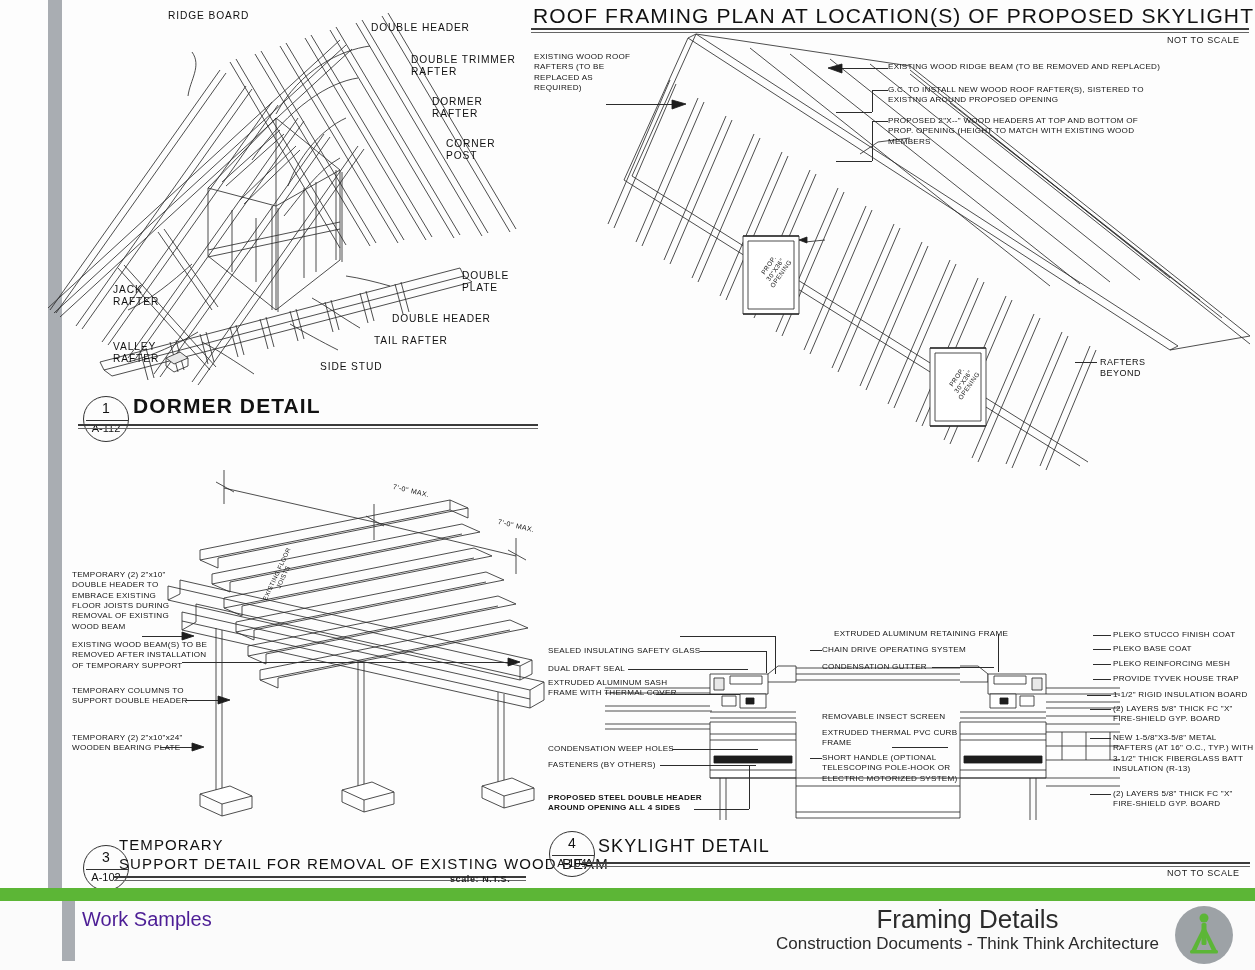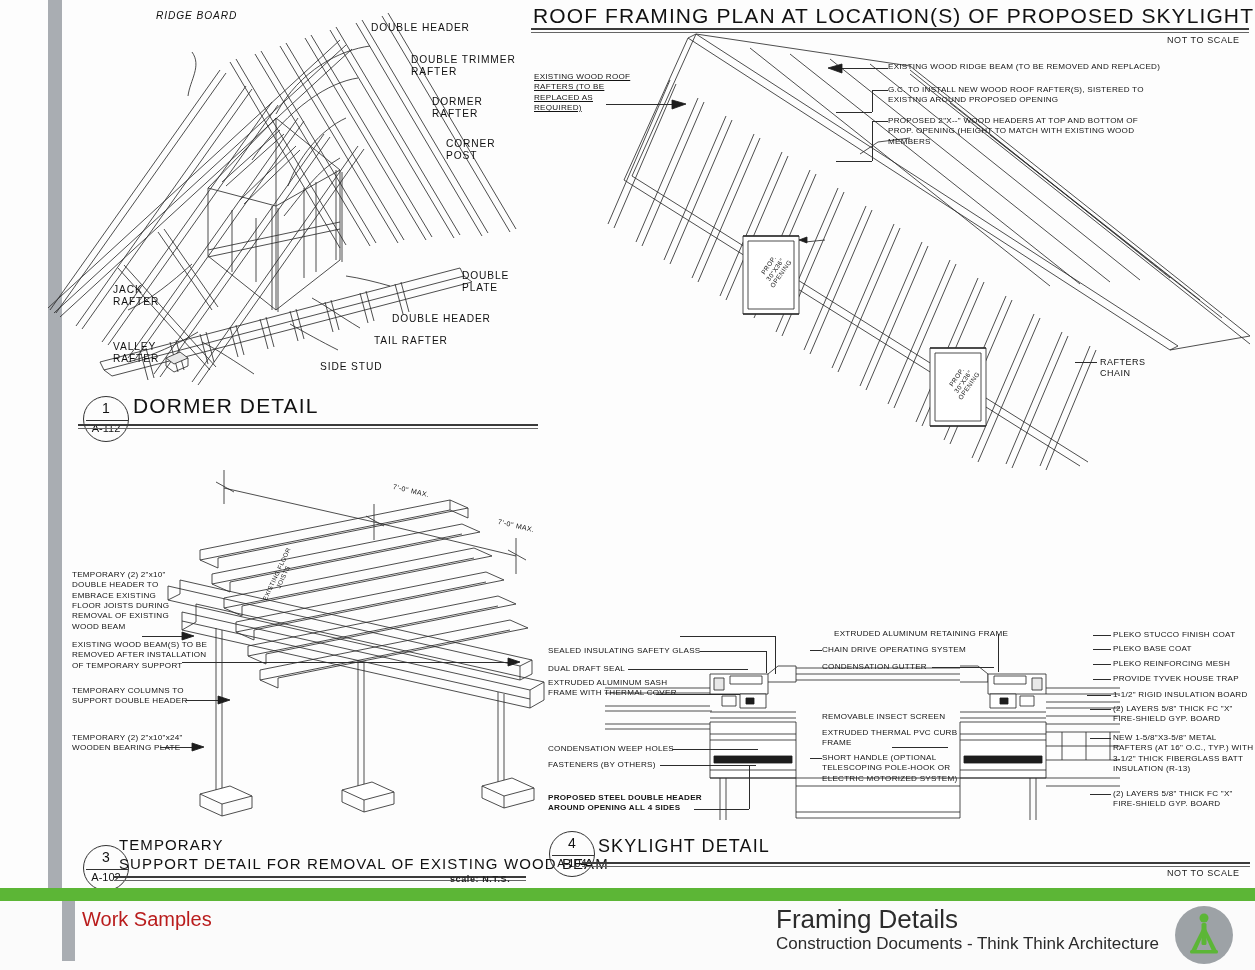--- a/index.html
+++ b/index.html
@@ -7,24 +7,24 @@
        font-family:"Liberation Sans",sans-serif;color:#1a1a1a;}
 
   
   #sheet{position:absolute;left:0;top:0;width:1255px;height:970px;background:#fdfdfd;}
   .grayband{position:absolute;left:48px;top:0;width:14px;height:893px;background:#a9adb2;}
   .greenbar{position:absolute;left:0;top:888px;width:1255px;height:13px;background:#5cb636;}
   .footer{position:absolute;left:0;top:901px;width:1255px;height:69px;background:#fbfbfb;}
   .footer-tab{position:absolute;left:62px;top:901px;width:13px;height:60px;background:#a9adb2;}
 
   .f-left{position:absolute;left:82px;top:908px;line-height:1.12;}
-  .f-left .l1{font-size:20px;color:#b91c1c;}
+  .f-left .l1{font-size:20px;color:#4c1d95;}
   .f-left .l2{font-size:25px;color:#2b2b2b;white-space:nowrap;}
   .f-left .l2 b{font-weight:bold;font-style:italic;}
-  .f-right{position:absolute;right:96px;top:905px;text-align:left;line-height:1.12;}
+  .f-right{position:absolute;right:96px;top:905px;text-align:center;line-height:1.12;}
   .f-right .r1{font-size:26px;color:#2b2b2b;}
   .f-right .r2{font-size:17px;color:#2b2b2b;white-space:nowrap;}
   .logo{position:absolute;right:22px;top:906px;width:58px;height:58px;border-radius:50%;
         background:#9da2a6;}
   .logo svg{position:absolute;left:9px;top:5px;}
 
   
   .note{position:absolute;font-family:"Liberation Sans",sans-serif;
         font-size:8.1px;letter-spacing:.25px;line-height:1.28;color:#131313;
         white-space:pre-line;}
@@ -182,21 +182,21 @@
       <path d="M300,148 C278,160 262,184 244,206"></path>
       <path d="M350,276 C336,272 320,268 306,266"></path>
       <path d="M320,318 C300,306 286,296 272,288"></path>
       <path d="M298,340 C282,332 264,322 250,314"></path>
       <path d="M214,364 C196,352 178,340 162,332"></path>
       <path d="M88,300 C110,290 132,272 152,254"></path>
       <path d="M88,352 C112,346 138,334 158,322"></path>
     </g>
   </svg>
 
-  <div class="calloutlabel" style="left:156px;top:10px;font-style:italic;">RIDGE BOARD</div>
+  <div class="calloutlabel" style="left:168px;top:10px;">RIDGE BOARD</div>
   <div class="calloutlabel" style="left:371px;top:22px;">DOUBLE HEADER</div>
   <div class="calloutlabel" style="left:411px;top:54px;">DOUBLE TRIMMER
 RAFTER</div>
   <div class="calloutlabel" style="left:432px;top:96px;">DORMER
 RAFTER</div>
   <div class="calloutlabel" style="left:446px;top:138px;">CORNER
 POST</div>
   <div class="calloutlabel" style="left:462px;top:270px;">DOUBLE
 PLATE</div>
   <div class="calloutlabel" style="left:392px;top:313px;">DOUBLE HEADER</div>
@@ -205,21 +205,21 @@
   <div class="calloutlabel" style="left:113px;top:284px;">JACK
 RAFTER</div>
   <div class="calloutlabel" style="left:113px;top:341px;">VALLEY
 RAFTER</div>
 
   <div class="bubble" style="left:83px;top:396px;">
     <div class="num">1</div>
     <div class="div"></div>
     <div class="sht">A-112</div>
   </div>
-  <div class="big-title" style="left:133px;top:394px;">DORMER DETAIL</div>
+  <div class="big-title" style="left:133px;top:394px;font-weight:bold;">DORMER DETAIL</div>
   <div class="rule" style="left:78px;top:424px;width:460px;"></div>
   <div class="rule thin" style="left:78px;top:428px;width:460px;"></div>
 
   <div class="big-title" style="left:533px;top:4px;">ROOF FRAMING PLAN AT LOCATION(S) OF PROPOSED SKYLIGHTS</div>
   <div class="rule" style="left:531px;top:28px;width:718px;"></div>
   <div class="rule thin" style="left:531px;top:32px;width:718px;"></div>
   <div class="nts" style="left:1167px;top:35px;">NOT TO SCALE</div>
 
   <svg class="dw" style="left:610px;top:28px;" width="645" height="440" viewBox="0 0 645 440">
 
@@ -307,21 +307,21 @@
       <line x1="320" y1="320" x2="376" y2="320" class="hvy"></line>
       <line x1="320" y1="398" x2="376" y2="398" class="hvy"></line>
     </g>
 
     <g class="hair">
       <line x1="250" y1="126" x2="268" y2="114"></line>
       <line x1="268" y1="114" x2="300" y2="110"></line>
     </g>
   </svg>
 
-  <div class="note" style="left:534px;top:72px;width:150px;text-decoration:underline;">EXISTING WOOD ROOF
+  <div class="note" style="left:534px;top:52px;width:150px;">EXISTING WOOD ROOF
 RAFTERS (TO BE
 REPLACED AS
 REQUIRED)</div>
   <div class="lead" style="left:606px;top:104px;width:72px;"></div>
   <svg class="dw" style="left:672px;top:99px;" width="14" height="12" viewBox="0 0 14 12">
     <polygon points="14,5 0,1 0,10" class="fillk"></polygon>
   </svg>
 
   <div class="note" style="left:888px;top:62px;width:365px;">EXISTING WOOD RIDGE BEAM (TO BE REMOVED AND REPLACED)</div>
   <div class="lead" style="left:872px;top:68px;width:16px;"></div>
@@ -337,21 +337,21 @@
   <div class="lead" style="left:836px;top:112px;width:36px;"></div>
 
   <div class="note" style="left:888px;top:116px;width:350px;">PROPOSED 2"X--" WOOD HEADERS AT TOP AND BOTTOM OF
 PROP. OPENING (HEIGHT TO MATCH WITH EXISTING WOOD
 MEMBERS</div>
   <div class="lead" style="left:872px;top:121px;width:16px;"></div>
   <div class="leadv" style="left:872px;top:121px;height:40px;"></div>
   <div class="lead" style="left:836px;top:161px;width:36px;"></div>
 
   <div class="calloutlabel" style="left:1100px;top:357px;font-size:9px;letter-spacing:.5px;">RAFTERS
-CHAIN</div>
+BEYOND</div>
   <div class="lead" style="left:1075px;top:362px;width:22px;"></div>
 
   <div class="rot" style="left:742px;top:258px;width:66px;transform:rotate(-55deg);">PROP.
 30"X36"
 OPENING</div>
   <div class="rot" style="left:930px;top:370px;width:66px;transform:rotate(-55deg);">PROP.
 30"X36"
 OPENING</div>
 
   <svg class="dw" style="left:160px;top:460px;" width="400" height="400" viewBox="0 0 400 400">

